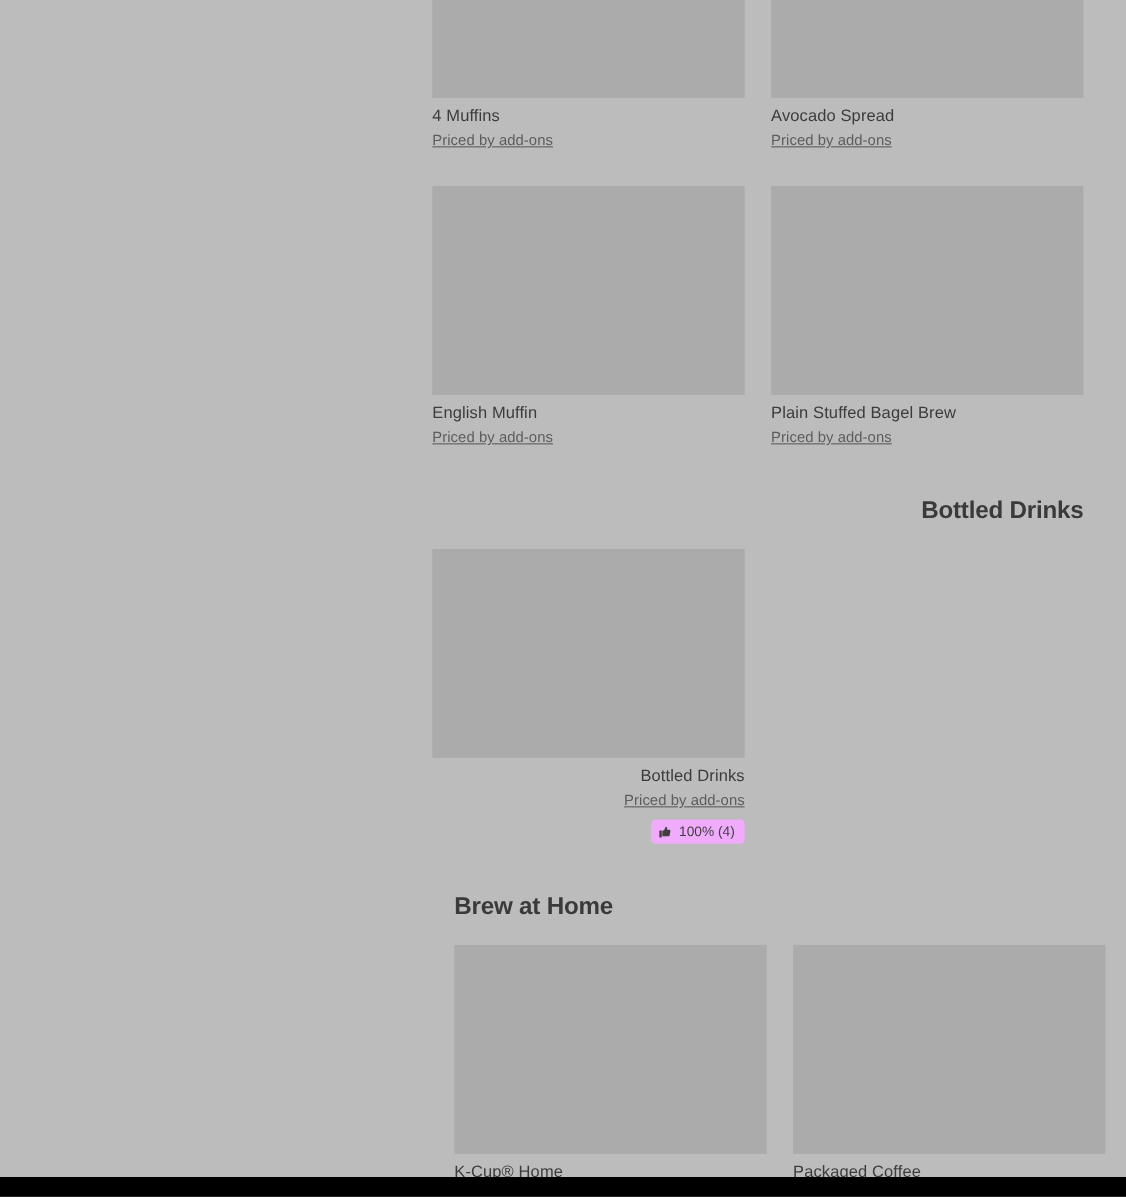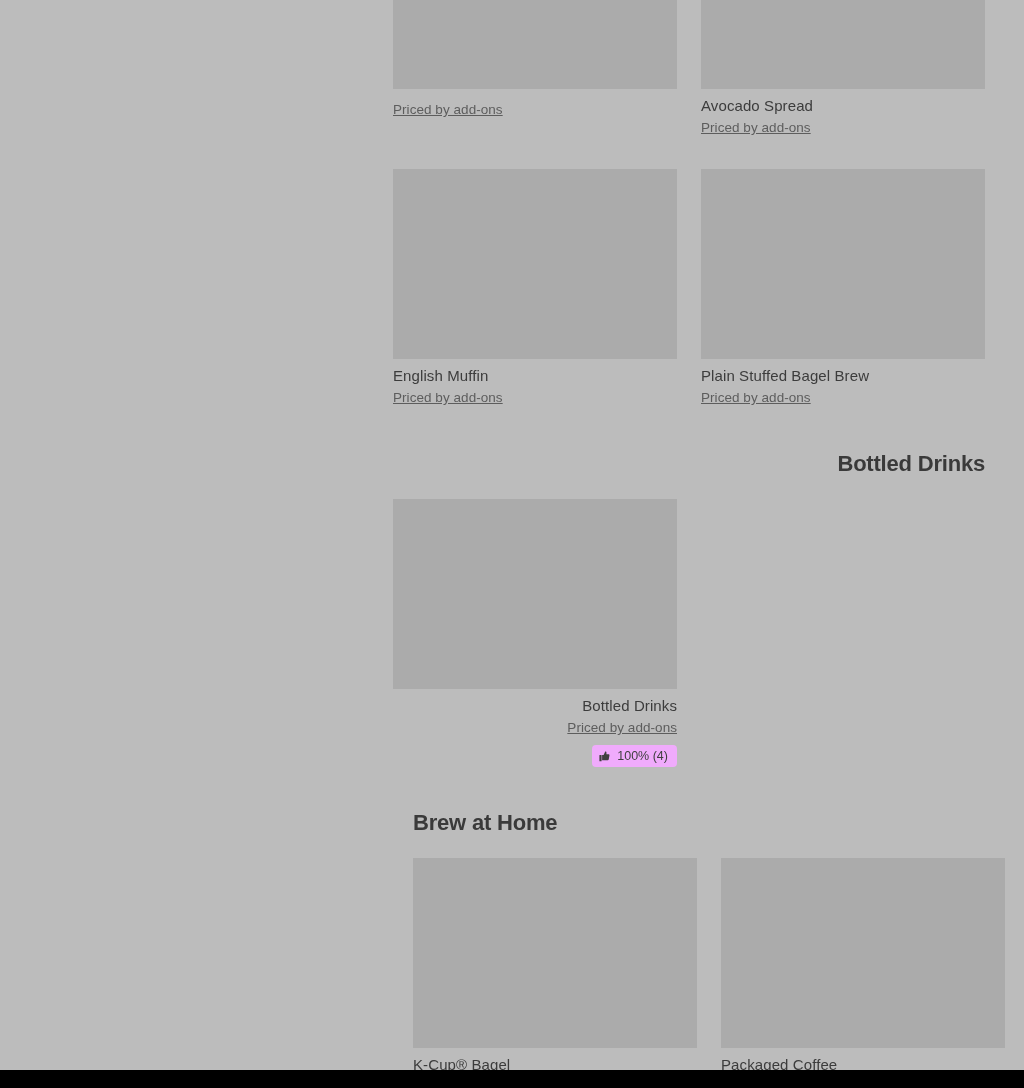--- a/index.html
+++ b/index.html
@@ -138,20 +138,21 @@
 
   <div class="menu-column">
 
     <div class="section" style="padding-top:0;">
 
       <div class="card-grid row-block" style="margin-top:-101px;">
 
         <div class="card">
           <div class="card-thumb"></div>
           <div class="card-body">
+            <div class="card-title">4 Muffins</div>
             <div class="card-sub">Priced by add-ons</div>
           </div>
         </div>
 
         <div class="card">
           <div class="card-thumb"></div>
           <div class="card-body">
             <div class="card-title">Avocado Spread</div>
             <div class="card-sub">Priced by add-ons</div>
           </div>
@@ -206,21 +207,21 @@
 
     <div class="section" style="margin-top:43px;margin-left:20px;">
 
       <h2 class="section-title">Brew at Home</h2>
 
       <div class="card-grid" style="margin-top:22px;">
 
         <div class="card">
           <div class="card-thumb"></div>
           <div class="card-body">
-            <div class="card-title">K-Cup® Bagel</div>
+            <div class="card-title">K-Cup® Home</div>
 
           </div>
         </div>
 
         <div class="card">
           <div class="card-thumb"></div>
           <div class="card-body">
             <div class="card-title">Packaged Coffee</div>
 
           </div>

